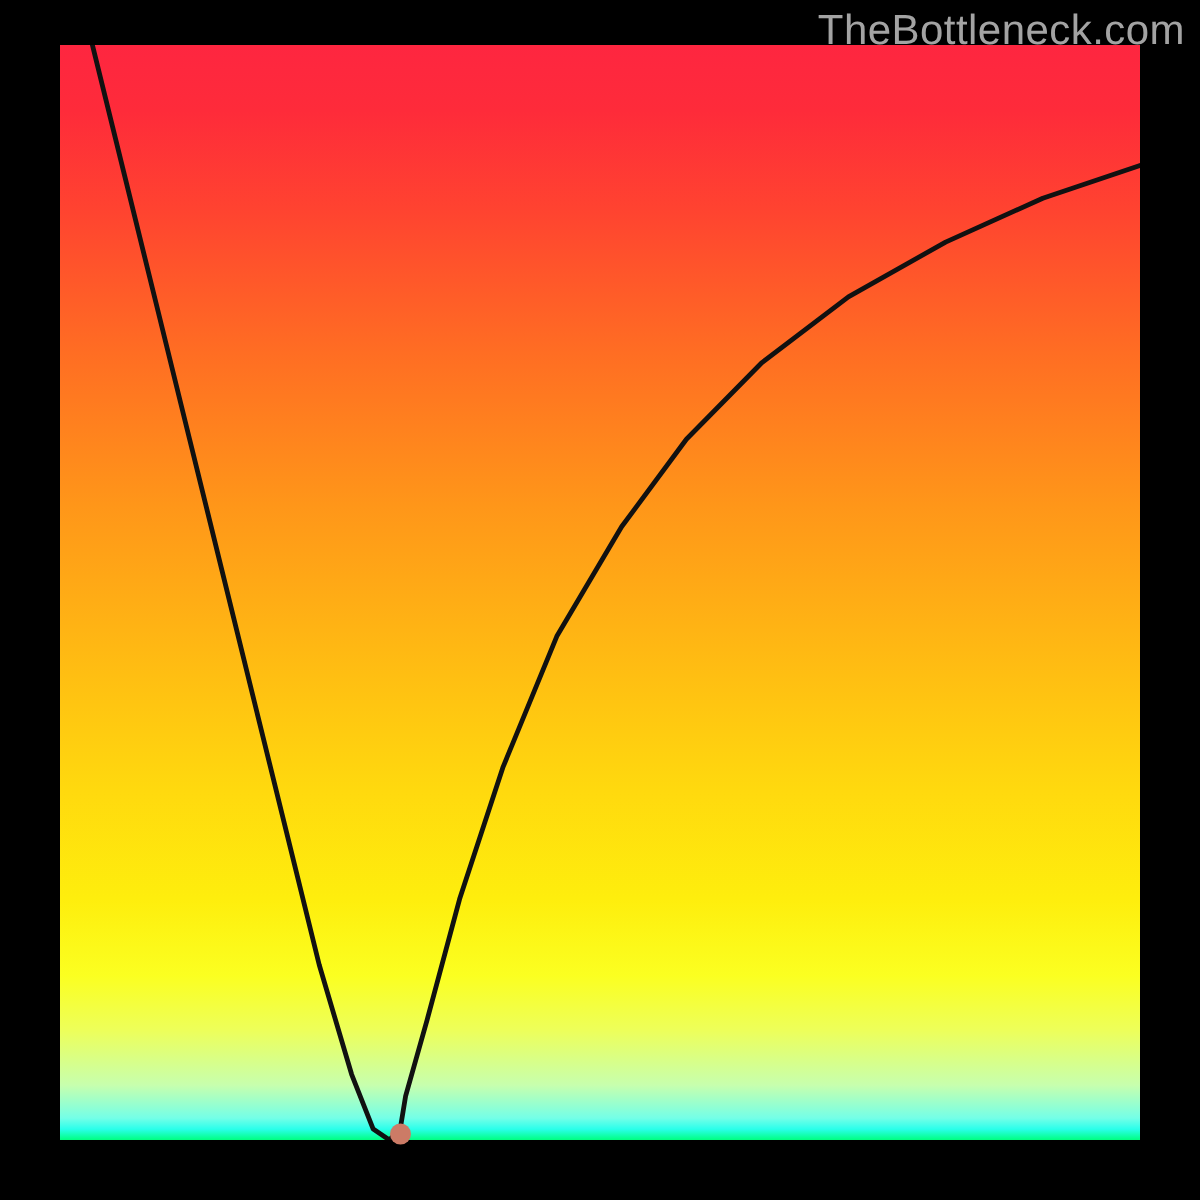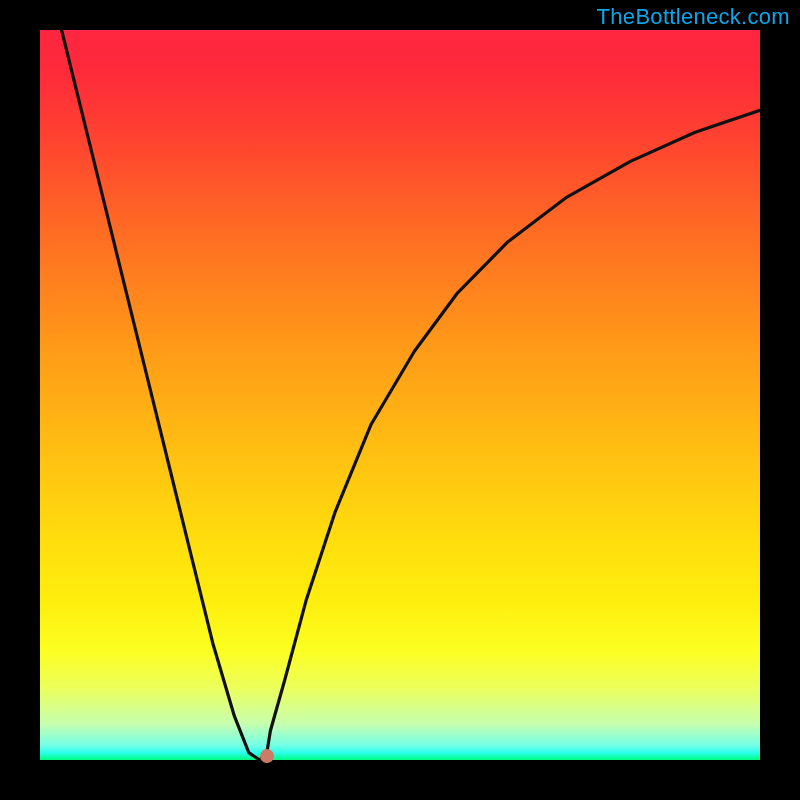--- a/index.html
+++ b/index.html
@@ -36,22 +36,22 @@
       #c7ffae 95%,
       #74ffe7 98%,
       #2bffeb 99%,
       #00ff80 100%
     );
   }
   .watermark {
     position: absolute;
     top: 4px;
     right: 10px;
-    color: #0ea5e9;
-    font-size: 22px;
+    color: #a3a3a3;
+    font-size: 28px;
     font-weight: 500;
     letter-spacing: 0.3px;
   }
   svg.curve {
     position: absolute;
     left: 0;
     top: 0;
     width: 720px;
     height: 730px;
   }

